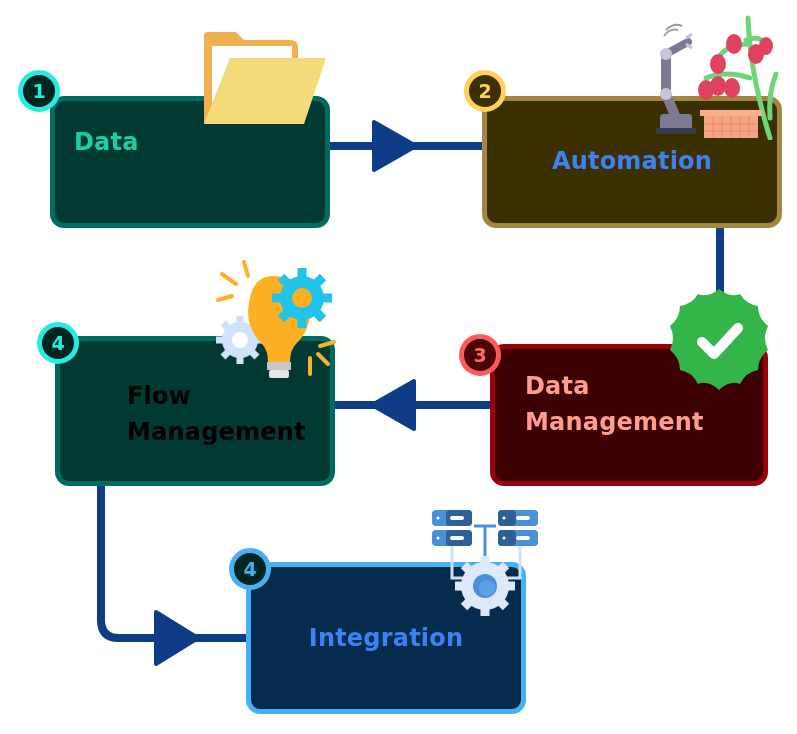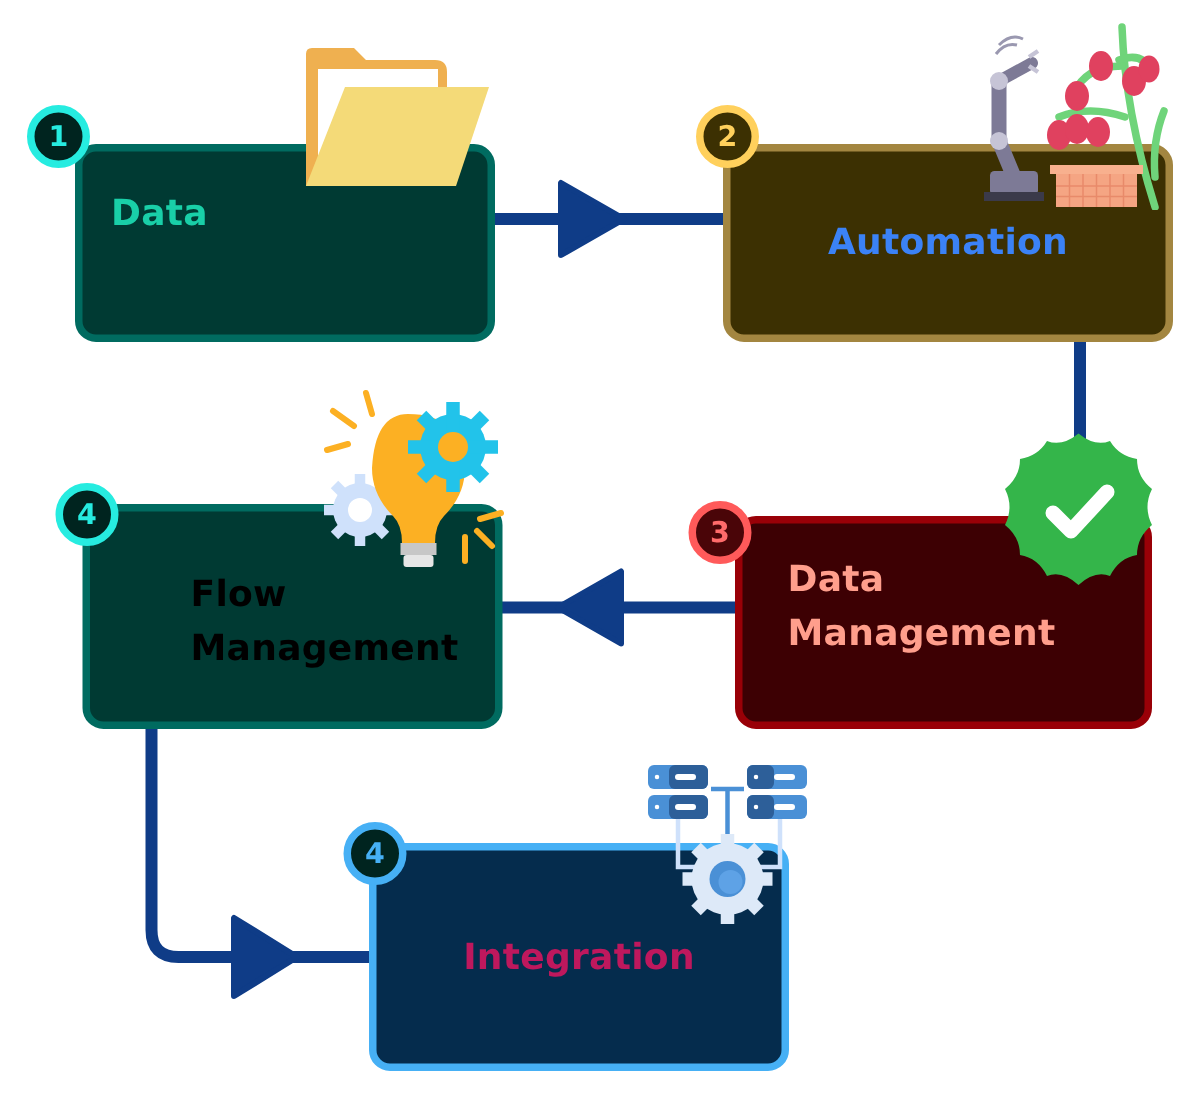--- a/index.html
+++ b/index.html
@@ -33,21 +33,21 @@
   #label-3 { left: 525px; top: 368px; color: #ff9e8c; }
   #badge-3 { left: 459px; top: 334px; background: #4a0508; border-color: #ff5a5a; color: #ff6b6b; }
 
   
   #box-4 { left: 55px; top: 336px; width: 280px; height: 150px; background: #003a33; border-color: #006b60; }
   #label-4 { left: 87px; top: 378px; color: #000000; margin-left: 40px; }
   #badge-4 { left: 37px; top: 322px; background: #00241f; border-color: #26ece0; color: #26ece0; }
 
   
   #box-5 { left: 246px; top: 562px; width: 280px; height: 152px; background: #052c4d; border-color: #46b0f5; }
-  #label-5 { left: 246px; width: 280px; top: 620px; text-align: center; color: #be185d; }
+  #label-5 { left: 246px; width: 280px; top: 620px; text-align: center; color: #3b82f6; }
   #badge-5 { left: 229px; top: 548px; background: #00241f; border-color: #46b0f5; color: #46b0f5; }
 </style>
 </head>
 <body>
 
 <svg id="connectors" viewBox="0 0 797 734">
   <g fill="none" stroke="#0f3c87" stroke-width="8">
     <line x1="328" y1="146" x2="484" y2="146"></line>
     <line x1="720" y1="226" x2="720" y2="300"></line>
     <line x1="333" y1="405" x2="492" y2="405"></line>

